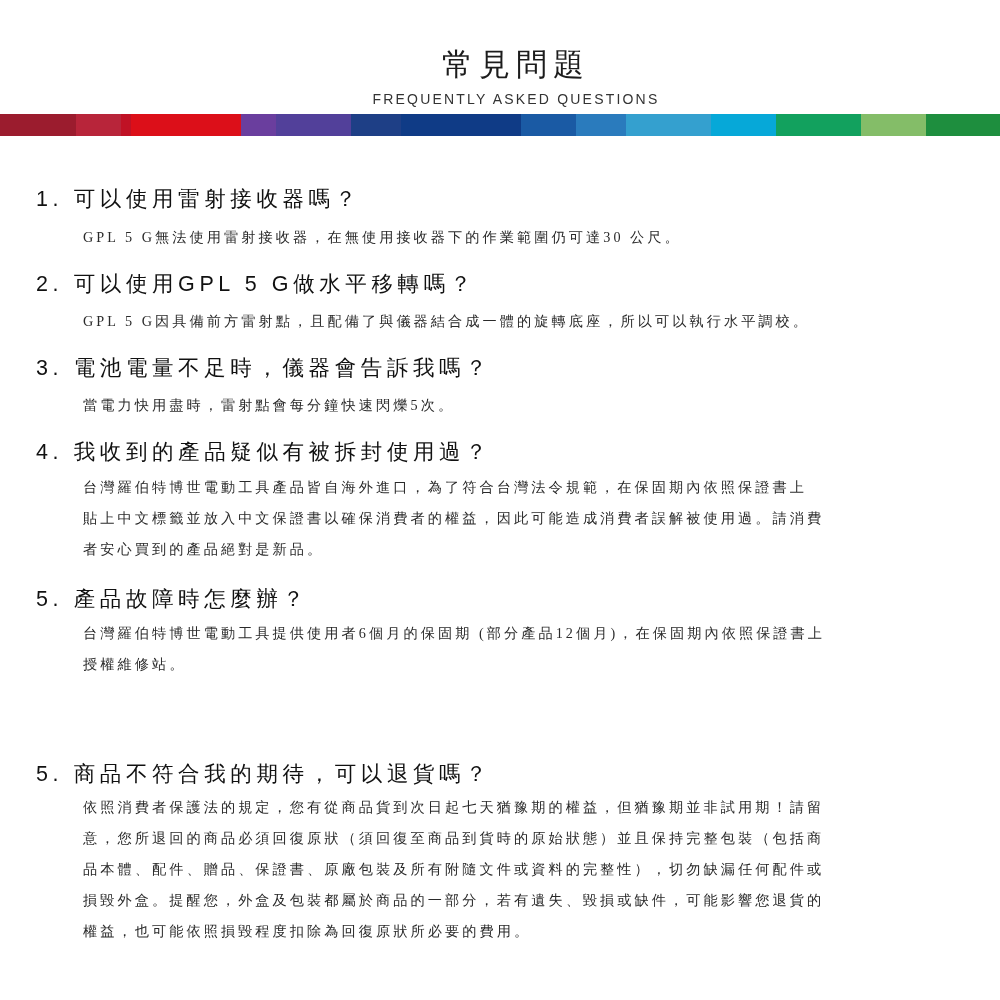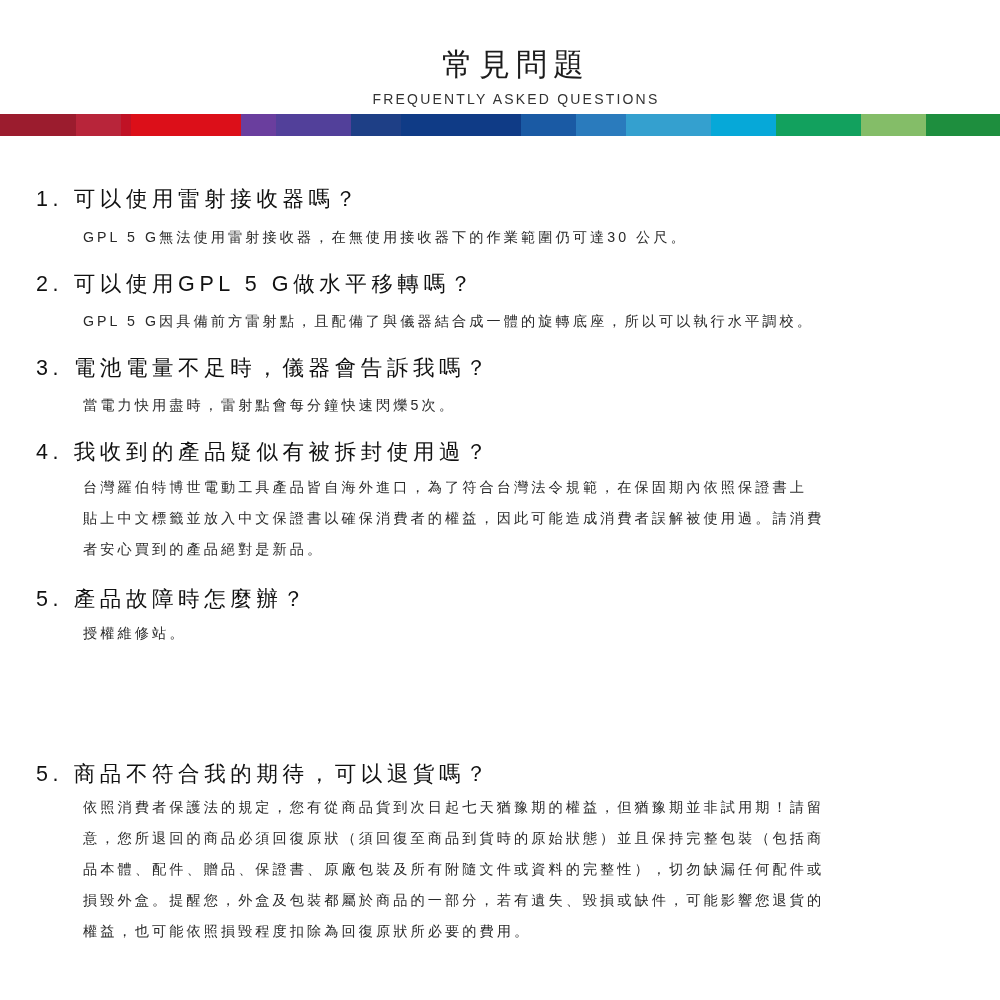--- a/index.html
+++ b/index.html
@@ -8,21 +8,21 @@
 
     .header { position: absolute; top: 42px; left: 16px; width: 1000px; text-align: center; }
     .title { font-size: 31px; letter-spacing: 6px; color: #1c1c1c; font-weight: normal; line-height: 44px; }
     .subtitle { font-family: "Liberation Sans", sans-serif; font-size: 14px; letter-spacing: 2.2px; color: #333; margin-top: 4px; line-height: 18px; text-align: center; }
 
     .color-bar { position: absolute; top: 114px; left: 0; width: 1000px; height: 22px; display: flex; overflow: hidden; }
     .color-bar .seg { height: 100%; flex: none; }
 
     .faq { position: absolute; left: 0; width: 1000px; }
     .q { position: absolute; left: 36px; font-family: "Liberation Sans", "DejaVu Sans", sans-serif; font-weight: normal; font-size: 21.5px; letter-spacing: 4.6px; color: #111; white-space: nowrap; line-height: 30px; }
-    .a { position: absolute; left: 83px; width: 885px; font-family: Liberation Sans, sans-serif; font-size: 14.2px; letter-spacing: 3.05px; color: #2a2a2a; line-height: 31px; }
+    .a { position: absolute; left: 83px; width: 885px; font-family: Liberation Serif, serif; font-size: 14.2px; letter-spacing: 3.05px; color: #2a2a2a; line-height: 31px; }
     .a .link { color: #2d5f86; letter-spacing: 2.6px; }
     .a .line { display: block; white-space: nowrap; }
   </style>
 </head>
 <body>
 
 <div class="header">
   <div class="title">常見問題</div>
   <div class="subtitle">FREQUENTLY ASKED QUESTIONS</div>
 </div>
@@ -65,20 +65,21 @@
 
   <div class="q" style="top:437px;">4. 我收到的產品疑似有被拆封使用過？</div>
   <div class="a" style="top:472px;">
     <span class="line">台灣羅伯特博世電動工具產品皆自海外進口，為了符合台灣法令規範，在保固期內依照保證書上</span>
     <span class="line">貼上中文標籤並放入中文保證書以確保消費者的權益，因此可能造成消費者誤解被使用過。請消費</span>
     <span class="line">者安心買到的產品絕對是新品。</span>
   </div>
 
   <div class="q" style="top:584px;">5. 產品故障時怎麼辦？</div>
   <div class="a" style="top:618px;">
+    <span class="line">台灣羅伯特博世電動工具提供使用者6個月的保固期 (部分產品12個月)，在保固期內依照保證書上</span>
     <span class="line">授權維修站。</span>
   </div>
 
   <div class="q" style="top:759px;">5. 商品不符合我的期待，可以退貨嗎？</div>
   <div class="a" style="top:792px;">
     <span class="line">依照消費者保護法的規定，您有從商品貨到次日起七天猶豫期的權益，但猶豫期並非試用期！請留</span>
     <span class="line">意，您所退回的商品必須回復原狀（須回復至商品到貨時的原始狀態）並且保持完整包裝（包括商</span>
     <span class="line">品本體、配件、贈品、保證書、原廠包裝及所有附隨文件或資料的完整性），切勿缺漏任何配件或</span>
     <span class="line">損毀外盒。提醒您，外盒及包裝都屬於商品的一部分，若有遺失、毀損或缺件，可能影響您退貨的</span>
     <span class="line">權益，也可能依照損毀程度扣除為回復原狀所必要的費用。</span>

